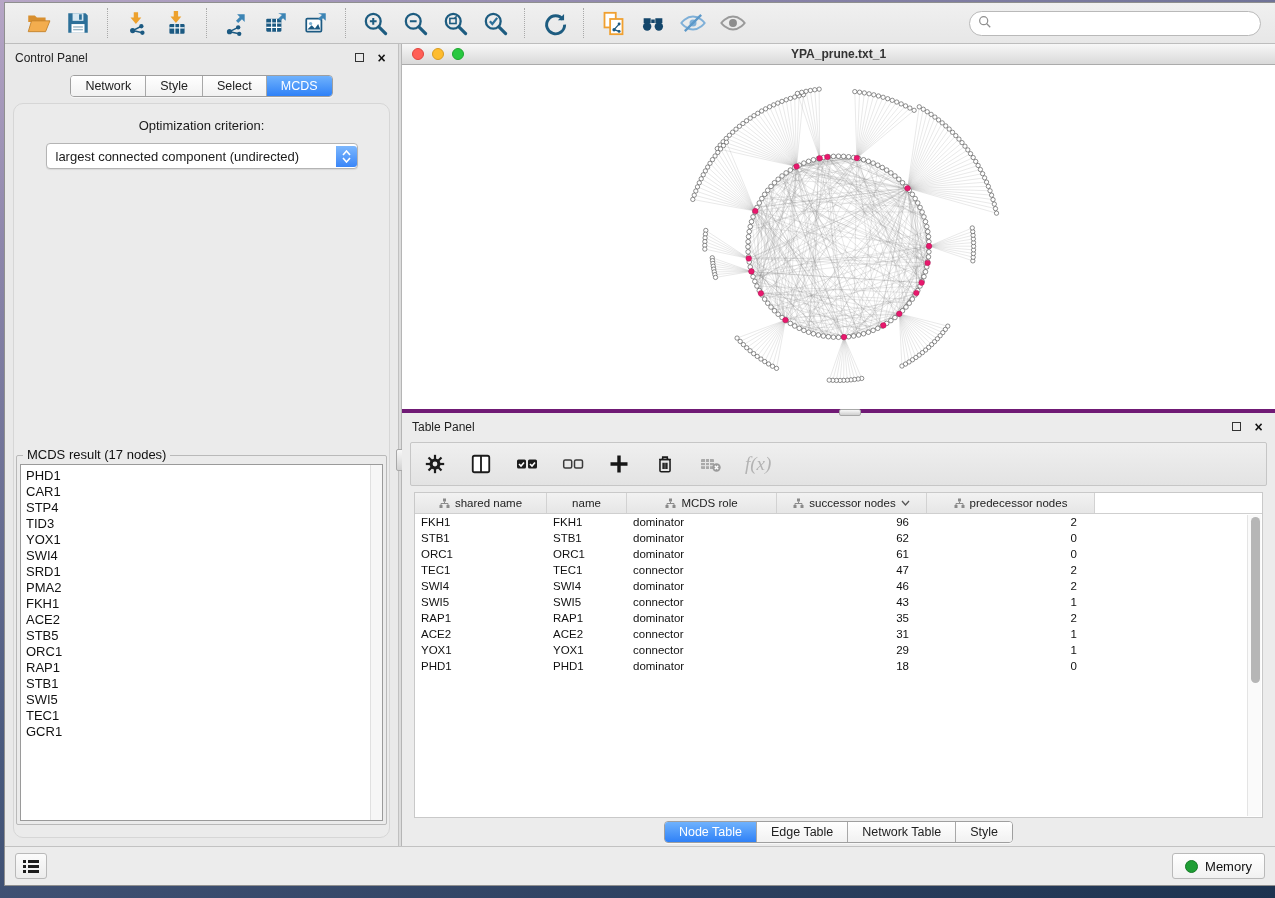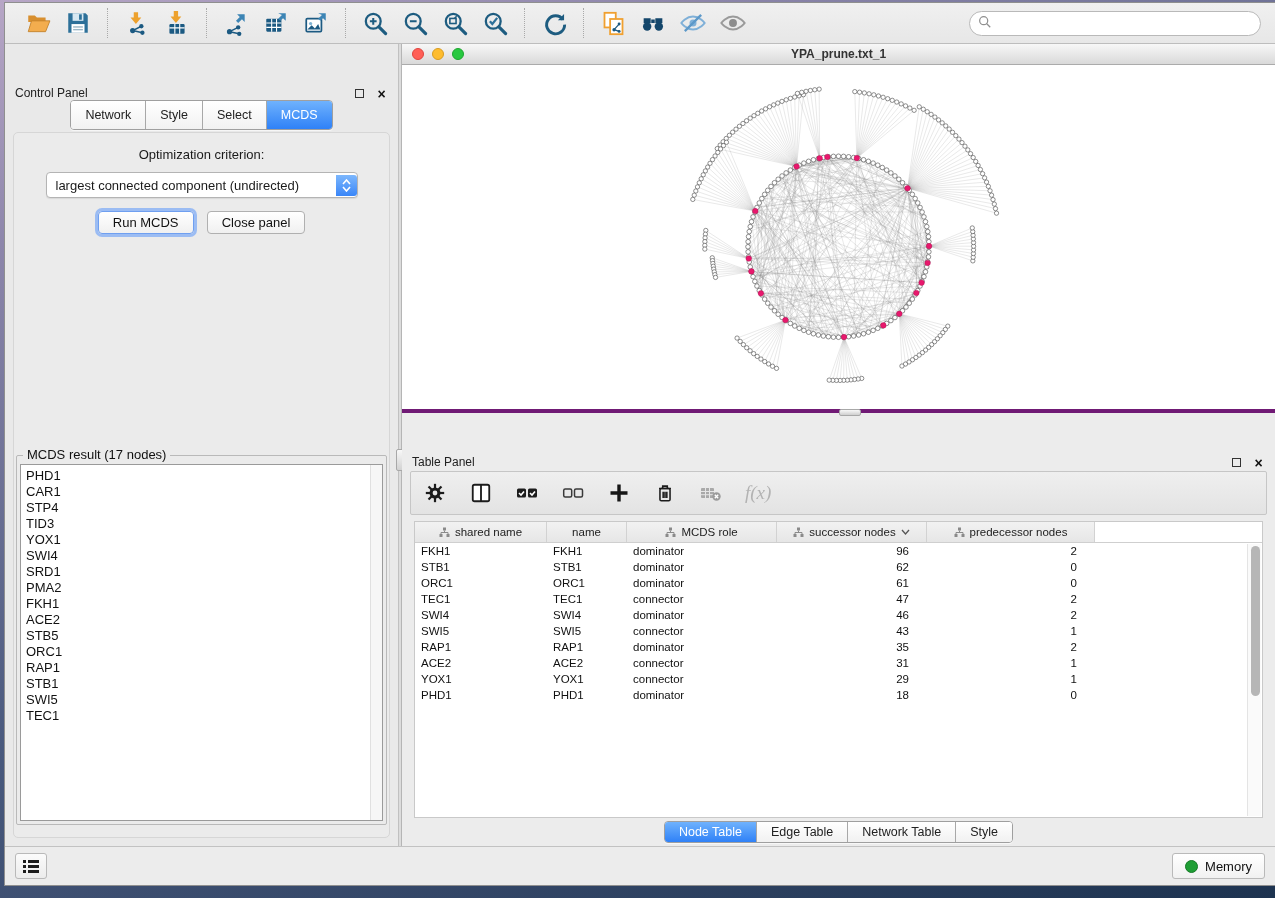--- a/index.html
+++ b/index.html
@@ -27,37 +27,37 @@
   .search-wrap {
     width:292px; height:25px; background:#fff; border:1px solid #b9b9b9;
     border-radius:13px; display:flex; align-items:center; padding:0 8px; gap:5px; margin-right:4px;
   }
   .search-wrap input { border:none; outline:none; flex:1; font-size:12px; background:transparent; font-family:"Liberation Sans",sans-serif; }
   
   .content { flex:1; display:flex; min-height:0; }
   .control-panel { width:393px; flex:0 0 auto; display:flex; flex-direction:column; background:#e9e9e9; }
   .vsplit { width:4px; flex:0 0 auto; background:#dcdcdc; border-left:1px solid #c0c0c0; border-right:1px solid #b5b5b5; position:relative; }
   .vsplit .grip { position:absolute; left:-3px; top:405px; width:9px; height:22px; background:linear-gradient(#f8f8f8,#d2d2d2); border:1px solid #a8a8a8; border-radius:2px; }
-  .panel-titlebar { height:27px; display:flex; align-items:flex-end; padding:0 10px; flex:0 0 auto;margin-top:29px; }
+  .panel-titlebar { height:27px; display:flex; align-items:center; padding:0 10px; flex:0 0 auto; }
   .panel-title { font-size:12px; color:#222; }
   .panel-title-spacer { flex:1; }
   .wbtn { width:13px; height:13px; margin-left:9px; display:flex; align-items:center; justify-content:center; color:#222; }
   .float-glyph { width:9px; height:9px; border:1.6px solid #333; background:transparent; }
   .close-glyph { font-size:14px; font-weight:bold; line-height:1; color:#111; }
-  .tabrow { height:30px; display:flex; justify-content:center; flex:0 0 auto; }
+  .tabrow { height:30px; display:flex; justify-content:center; align-items:center; flex:0 0 auto; }
   .seg { display:inline-flex; border:1px solid #9f9f9f; border-radius:4px; overflow:hidden; background:#fff; box-shadow:0 1px 0 rgba(255,255,255,.6); }
   .seg .segbtn {
     padding:3px 14px; font-size:12.5px; background:linear-gradient(#ffffff,#f1f1f1);
     border:none; border-right:1px solid #a8a8a8; color:#222; font-family:"Liberation Sans",sans-serif; cursor:default;
   }
   .seg .segbtn:last-child { border-right:none; }
   .seg .segbtn.active { background:linear-gradient(#6fb2fd,#2f81f7); color:#fff; }
   .cp-content {
     flex:1; margin:2px 8px 8px 8px; background:#ebebeb; border:1px solid #d6d6d6;
-    border-radius:5px; display:flex; flex-direction:column; align-items:center; padding:14px 6px 12px 6px; min-height:0;
+    border-radius:10px; display:flex; flex-direction:column; align-items:center; padding:14px 6px 12px 6px; min-height:0;
   }
   .opt-label { font-size:13px; margin-bottom:10px; }
   .mac-select {
     width:312px; height:26px; background:#fff; border:1px solid #b4b4b4; border-radius:4px;
     display:flex; align-items:center; font-size:13px; position:relative; box-shadow:0 1px 1px rgba(0,0,0,.08);
   }
   .mac-select .sel-text { flex:1; padding:0 6px 0 9px; white-space:nowrap; overflow:hidden; }
   .stepper {
     width:21px; height:21px; margin:0; border-radius:0 3px 3px 0;
     background:linear-gradient(#7cb7fd,#3a86f8); display:flex; flex-direction:column; align-items:center; justify-content:center; gap:1px;
@@ -319,24 +319,20 @@
         <div class="mac-select">
           <span class="sel-text">largest connected component (undirected)</span>
           <span class="stepper">
             <svg width="9" height="6" viewBox="0 0 9 6">
                 <path d="M1 5l3.5-4L8 5" fill="none" stroke="#fff" stroke-width="1.6"></path>
               </svg>
             <svg width="9" height="6" viewBox="0 0 9 6">
                 <path d="M1 1l3.5 4L8 1" fill="none" stroke="#fff" stroke-width="1.6"></path>
               </svg>
           </span>
-        </div>
-        <div class="btnrow">
-          <button class="macbtn focused">Run MCDS</button>
-          <button class="macbtn">Close panel</button>
         </div>
         <div class="cp-spacer"></div>
         <div class="mcds-fieldset">
           <span class="mcds-legend">MCDS result (17 nodes)</span>
           <div class="mcds-list">
             <div>
                 <div class="mcds-item">PHD1</div>
                 <div class="mcds-item">CAR1</div>
                 <div class="mcds-item">STP4</div>
                 <div class="mcds-item">TID3</div>
@@ -345,20 +341,21 @@
                 <div class="mcds-item">SRD1</div>
                 <div class="mcds-item">PMA2</div>
                 <div class="mcds-item">FKH1</div>
                 <div class="mcds-item">ACE2</div>
                 <div class="mcds-item">STB5</div>
                 <div class="mcds-item">ORC1</div>
                 <div class="mcds-item">RAP1</div>
                 <div class="mcds-item">STB1</div>
                 <div class="mcds-item">SWI5</div>
                 <div class="mcds-item">TEC1</div>
+                <div class="mcds-item">GCR1</div>
               </div>
             <div class="mcds-scroll"></div>
           </div>
         </div>
       </div>
     </div>
 
     <div class="vsplit">
         <div class="grip"></div>
       </div>

